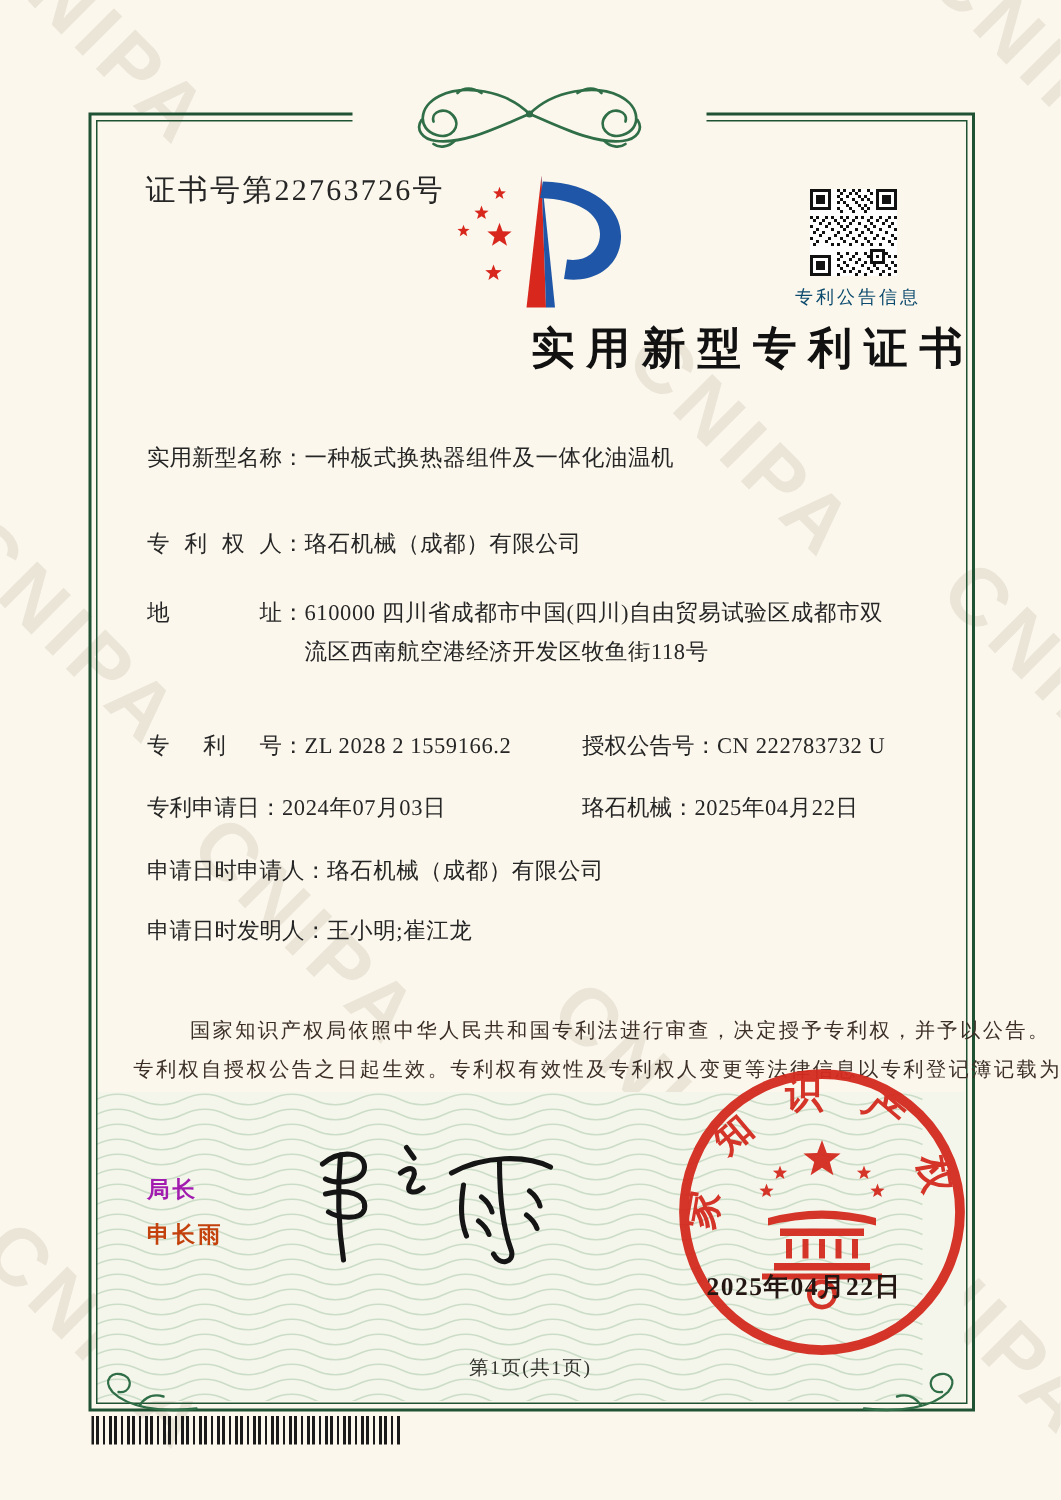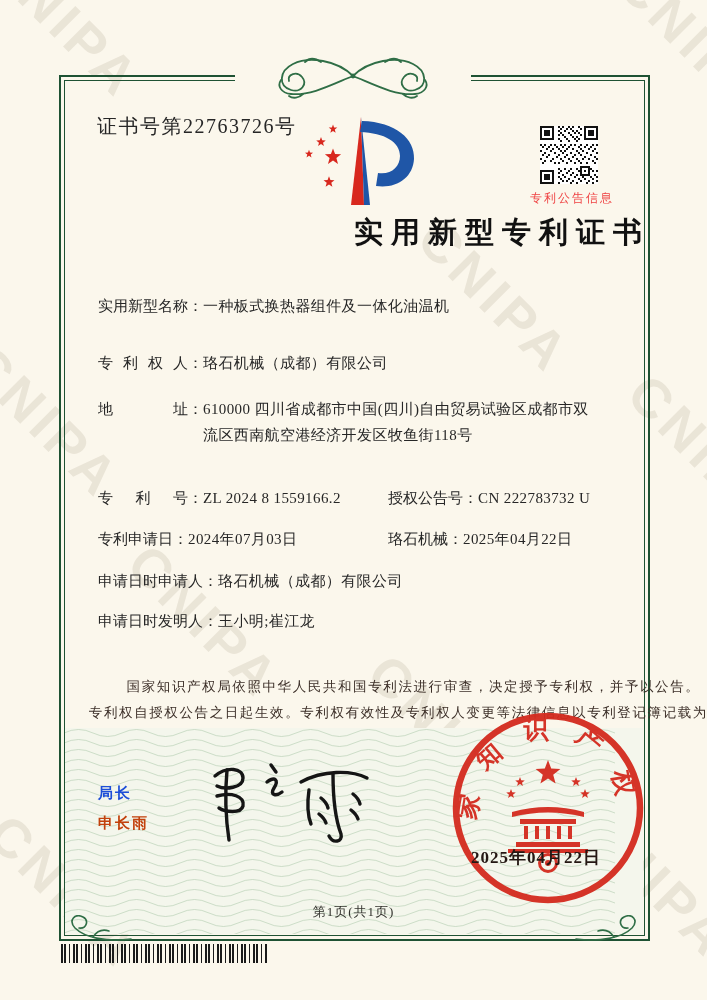--- a/index.html
+++ b/index.html
@@ -18,40 +18,40 @@
       transform:rotate(45deg);z-index:1;white-space:nowrap;}
 
   
   .waves{position:absolute;left:64px;top:728px;width:579px;height:206px;z-index:2;}
 
   
   .certno{position:absolute;left:97px;top:113px;font-size:20px;letter-spacing:1.5px;z-index:4;}
   .logo{position:absolute;left:296px;top:112px;z-index:4;}
   .qr{position:absolute;left:540px;top:126px;z-index:4;}
   .qr-caption{position:absolute;left:512px;top:190px;width:120px;text-align:center;
-      font-size:12px;letter-spacing:2px;color:#ef4444;z-index:4;}
+      font-size:12px;letter-spacing:2px;color:#0c4a6e;z-index:4;}
   .title{position:absolute;left:0;top:213px;width:650px;text-align:right;
       font-size:29px;font-weight:bold;letter-spacing:8px;color:#111;z-index:4;}
 
   
   .row{position:absolute;left:98px;font-size:15px;line-height:26px;z-index:4;white-space:nowrap;}
   .row .lbl{display:inline-block;width:90px;text-align:justify;text-align-last:justify;
       vertical-align:top;}
   .row .colon{vertical-align:top;}
   .row .val{letter-spacing:.4px;vertical-align:top;}
   .row .val.wrap{display:inline-block;white-space:normal;width:400px;}
   .col2{left:388px;}
 
   
   .statement{position:absolute;left:64px;width:699px;text-align:center;
       font-size:13.5px;letter-spacing:1.6px;color:#3C2F28;z-index:4;white-space:nowrap;}
 
   
   .sig-title{position:absolute;left:98px;top:784px;font-size:15px;z-index:4;
-      font-family:"Liberation Sans","DejaVu Sans",sans-serif;font-weight:600;color:#1d4ed8;letter-spacing:2px;}
+      font-family:"Liberation Sans","DejaVu Sans",sans-serif;font-weight:600;color:#a21caf;letter-spacing:2px;}
   .sig-name{position:absolute;left:98px;top:814px;font-size:15px;z-index:4;
       font-family:"Liberation Sans","DejaVu Sans",sans-serif;font-weight:600;color:#c2410c;letter-spacing:2px;}
   .signature{position:absolute;left:205px;top:752px;z-index:4;}
   .seal{position:absolute;left:448px;top:708px;z-index:5;opacity:.95;}
   .seal-date{position:absolute;left:440px;top:846px;width:192px;text-align:center;
       font-size:17px;font-weight:bold;color:#241713;letter-spacing:1px;z-index:6;}
   .pageno{position:absolute;left:0;top:903px;width:707px;text-align:center;
       font-size:13px;color:#33332e;z-index:4;letter-spacing:1px;}
   .barcode{position:absolute;left:61px;top:944px;width:207px;height:19px;z-index:4;
       background:repeating-linear-gradient(90deg,
@@ -203,21 +203,21 @@
   <div class="row" style="top:293px;">
     <span class="lbl">实用新型名称</span><span class="colon">：</span><span class="val">一种板式换热器组件及一体化油温机</span>
   </div>
 
   <div class="row" style="top:396px;">
     <span class="lbl">地址</span><span class="colon">：</span><span class="val wrap">610000 四川省成都市中国(四川)自由贸易试验区成都市双流区西南航空港经济开发区牧鱼街118号</span>
   </div>
 
 
   <div class="row" style="top:485px;">
-    <span class="lbl">专利号</span><span class="colon">：</span><span class="val">ZL 2024 8 1559166.2</span>
+    <span class="lbl">专利号</span><span class="colon">：</span><span class="val">ZL 2028 2 1559166.2</span>
   </div>
   <div class="row col2" style="top:485px;">
     <span>授权公告号</span><span class="colon">：</span><span class="val">CN 222783732 U</span>
   </div>
 
   <div class="row" style="top:526px;">
     <span>专利申请日</span><span class="colon">：</span><span class="val">2024年07月03日</span>
   </div>
   <div class="row col2" style="top:526px;">
     <span>珞石机械</span><span class="colon">：</span><span class="val">2025年04月22日</span>

